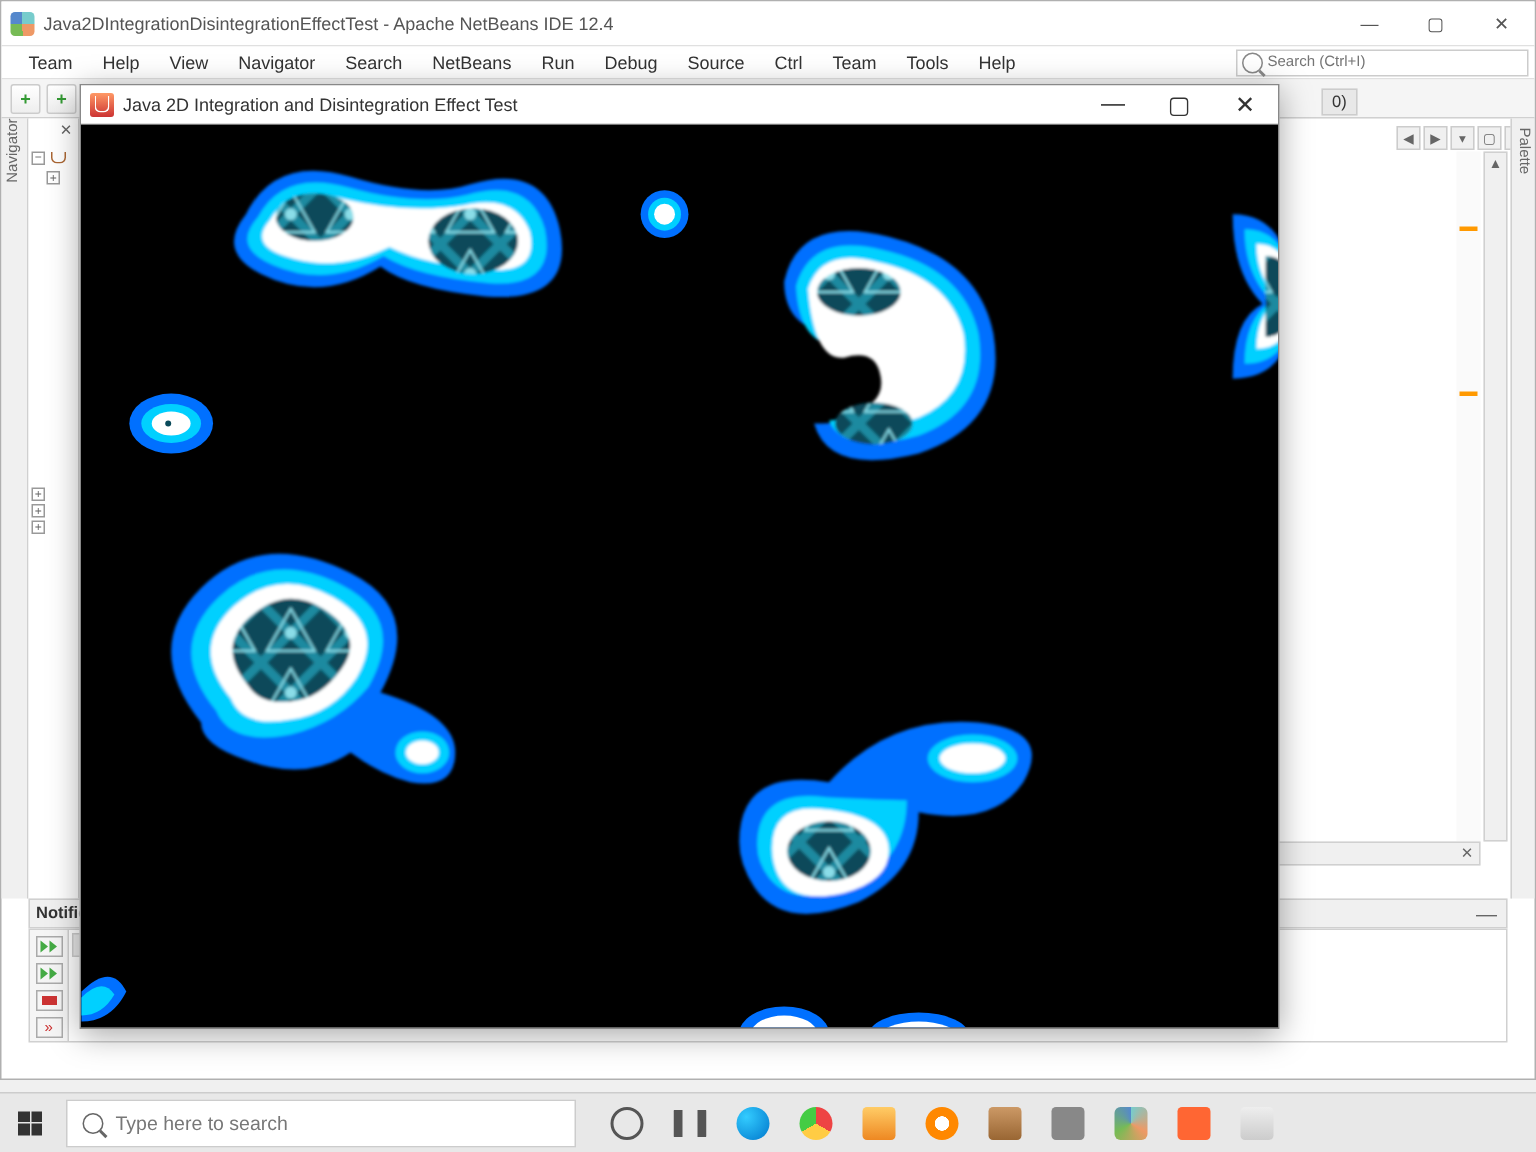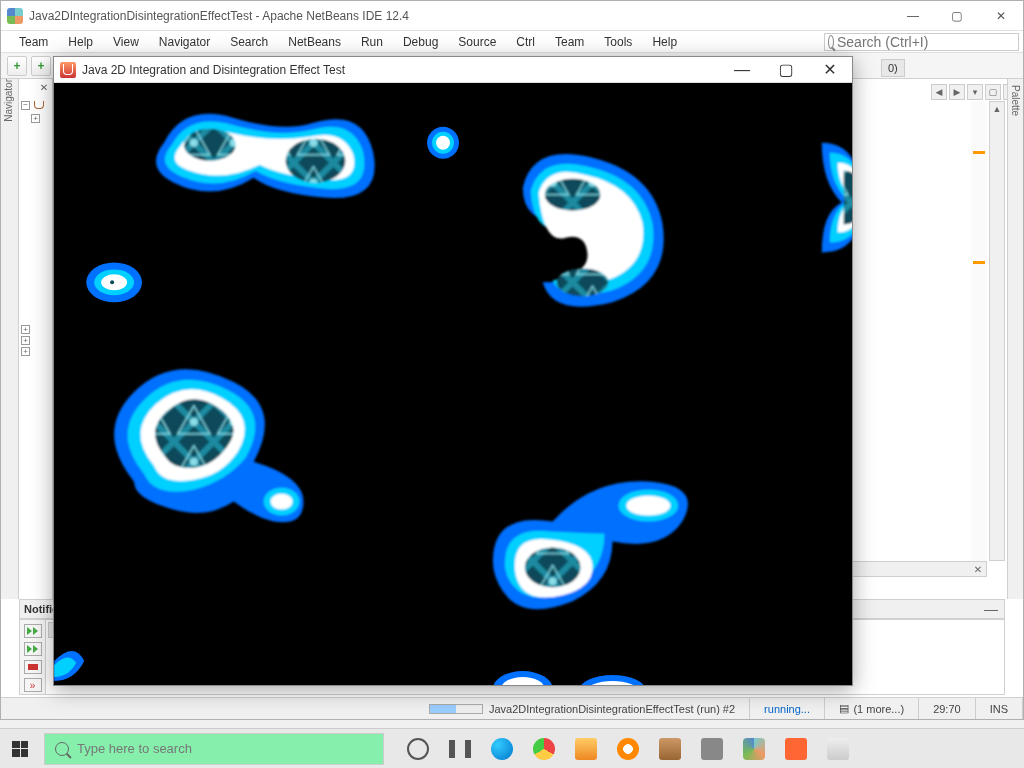--- a/index.html
+++ b/index.html
@@ -11,21 +11,21 @@
 .ide-titlebar .logo { width: 16px; height: 16px; margin-right: 6px; background: conic-gradient(#7cc 0 90deg,#e96 90deg 180deg,#7b5 180deg 270deg,#58c 270deg 360deg); border-radius: 3px; }
 .ide-titlebar .title { font-size: 12px; color: #555; flex: 1; }
 .ide-titlebar .winbtns { display: flex; }
 .ide-titlebar .winbtn { width: 44px; height: 30px; display: flex; align-items: center; justify-content: center; color: #555; font-size: 12px; }
 
 .menubar { height: 22px; background: #fff; display: flex; align-items: center; padding-left: 8px; border-bottom: 1px solid #e0e0e0; }
 .menubar .menuitem { font-size: 12px; color: #333; padding: 2px 10px; }
 .menubar .search { margin-left: auto; display: flex; align-items: center; background: #fff; border: 1px solid #ccc; height: 18px; width: 195px; margin-right: 4px; }
 .menubar .search .mag { width: 14px; height: 14px; margin: 0 3px; border: 1.5px solid #888; border-radius: 50%; position: relative; }
 .menubar .search .mag::after { content:""; position:absolute; width:5px; height:1.5px; background:#888; bottom:-2px; right:-3px; transform:rotate(45deg);}
-.menubar .search input { border: none; outline: none; font-size: 14px; color: #999; flex:1; }
+.menubar .search input { border: none; outline: none; font-size: 10px; color: #999; flex:1; }
 
 .toolbar { height: 26px; background: #f5f5f5; border-bottom: 1px solid #d0d0d0; display:flex; align-items:center; padding-left:6px; gap:4px;}
 .toolbar .tbtn { width:20px; height:20px; background: linear-gradient(#fff,#eee); border:1px solid #ccc; border-radius:2px; position:relative;}
 .toolbar .tbtn.new::after{content:"+";position:absolute;inset:0;display:flex;align-items:center;justify-content:center;color:#393;font-weight:bold;font-size:12px;}
 
 .editor-tabs { position:absolute; right:4px; top:80px; height:22px; display:flex; align-items:center; gap:2px;}
 .editor-tabs .tabbtn { width:16px; height:16px; background:#f0f0f0; border:1px solid #ccc; font-size:9px; display:flex;align-items:center;justify-content:center;color:#666;}
 .editor-tab-strip { position:absolute; left:880px; top:56px; height:22px; display:flex; align-items:center;}
 .editor-tab-strip .etab { background:#e8e8e8; border:1px solid #ccc; padding:2px 6px; font-size:11px; color:#333;}
 
@@ -78,21 +78,21 @@
 .app-titlebar .title{font-size:12px;color:#333;flex:1;}
 .app-titlebar .wb{width:44px;height:26px;display:flex;align-items:center;justify-content:center;color:#333;}
 .app-canvas { position:absolute; left:0; top:26px; right:0; bottom:0; background:#000; overflow:hidden;}
 .app-canvas svg{width:100%;height:100%;}
 
 
 .taskbar { position:absolute; left:0; bottom:0; width:1024px; height:40px; background:#e8e8e8; border-top:1px solid #ccc; display:flex; align-items:center;}
 .taskbar .start{width:40px;height:40px;display:flex;align-items:center;justify-content:center;}
 .taskbar .start .winlogo{width:16px;height:16px;display:grid;grid-template:1fr 1fr/1fr 1fr;gap:1px;}
 .taskbar .start .winlogo div{background:#333;}
-.taskbar .searchbox{flex:0 0 340px;height:32px;background:#86efac;border:1px solid #ccc;display:flex;align-items:center;padding-left:10px;margin:0 4px;}
+.taskbar .searchbox{flex:0 0 340px;height:32px;background:#ffffff;border:1px solid #ccc;display:flex;align-items:center;padding-left:10px;margin:0 4px;}
 .taskbar .searchbox .mag{width:14px;height:14px;border:1.5px solid #666;border-radius:50%;position:relative;margin-right:8px;}
 .taskbar .searchbox .mag::after{content:"";position:absolute;width:6px;height:1.5px;background:#666;bottom:-2px;right:-4px;transform:rotate(45deg);}
 .taskbar .searchbox span{font-size:13px;color:#777;}
 .taskbar .tb-icons{display:flex;align-items:center;gap:2px;margin-left:10px;}
 .taskbar .tb-icon{width:40px;height:40px;display:flex;align-items:center;justify-content:center;}
 .taskbar .tb-icon .i{width:22px;height:22px;border-radius:3px;}
 
 </style>
 </head>
 <body>
@@ -198,34 +198,20 @@
       <div class="ob play2"></div>
       <div class="ob play2"></div>
       <div class="ob stop"></div>
       <div class="ob x">»</div>
     </div>
     <div class="tabs">
       <div class="otab">Ja</div>
     </div>
   </div>
 
-  <div class="statusbar">
-    <div class="spacer"></div>
-    <div class="cell">
-      <div class="progress"></div>
-      <span>Java2DIntegrationDisintegrationEffectTest (run) #2</span>
-    </div>
-    <div class="cell link">running...</div>
-    <div class="cell">
-      <span style="margin-right:4px">▤</span>
-      <span>(1 more...)</span>
-    </div>
-    <div class="cell">29:70</div>
-    <div class="cell">INS</div>
-  </div>
 </div>
 
 <div class="app-window">
   <div class="app-titlebar">
     <div class="jicon"></div>
     <div class="title">Java 2D Integration and Disintegration Effect Test</div>
     <div class="wb">—</div>
     <div class="wb">▢</div>
     <div class="wb">✕</div>
   </div>

